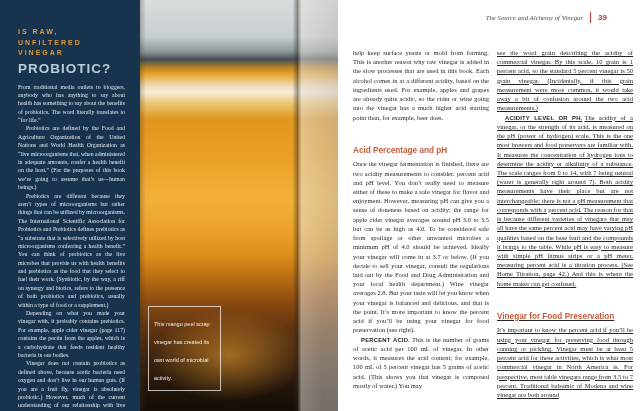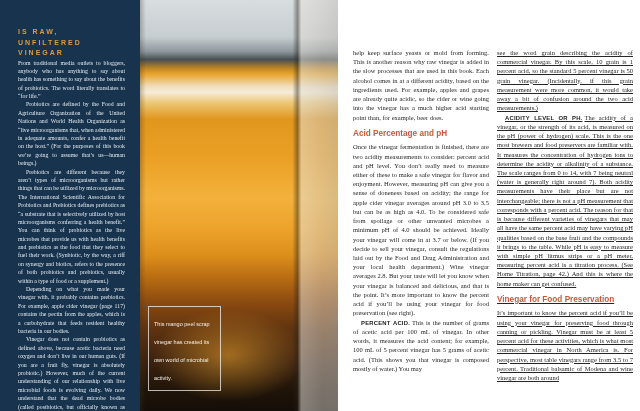--- a/index.html
+++ b/index.html
@@ -27,47 +27,53 @@
   .running-head{position:absolute;top:12px;right:33px;display:flex;align-items:center;gap:7px;}
   .rh-text{font-style:italic;font-size:6.8px;color:#4d4d4d;}
   .rh-rule{width:1px;height:11px;background:#c13a36;}
   .rh-num{font-family:"Liberation Sans",sans-serif;font-weight:bold;font-size:8px;color:#c13a36;}
 
   .col{position:absolute;top:48px;width:136px;font-size:6.5px;line-height:1.42;color:#272625;text-align:justify;}
   .col1{left:15px;}
   .col2{left:159px;text-decoration:underline;}
   .col p{margin:0;}
   .col p.indent{text-indent:8px;}
-  .col-heading{font-family:"Liberation Sans",sans-serif;font-weight:bold;font-size:8.2px;color:#c75b38;margin:6px 0 3px 0;text-align:left;}
+  .col-heading{font-family:"Liberation Sans",sans-serif;font-weight:bold;font-size:8.2px;color:#c75b38;margin:23px 0 3px 0;text-align:left;}
   .runin{font-family:"Liberation Sans",sans-serif;font-weight:bold;font-size:5.9px;letter-spacing:0.2px;color:#1d1c1b;margin-right:2px;}
 </style>
 </head>
 <body>
 
 <div class="spread">
 
   <div class="left-page">
     <aside class="sidebar">
       <div class="kicker">IS RAW,</div>
       <div class="kicker">UNFILTERED VINEGAR</div>
+      <div class="sb-title">PROBIOTIC?</div>
       <p class="sb-p">From traditional media outlets to bloggers, anybody who has anything to say about health has something to say about the benefits of probiotics. The word literally translates to “for life.”</p>
       <p class="sb-p indent">Probiotics are defined by the Food and Agriculture Organization of the United Nations and World Health Organization as “live microorganisms that, when administered in adequate amounts, confer a health benefit on the host.” (For the purposes of this book we’re going to assume that’s us—human beings.)</p>
       <p class="sb-p indent">Prebiotics are different because they aren’t types of microorganisms but rather things that can be utilized by microorganisms. The International Scientific Association for Probiotics and Prebiotics defines prebiotics as “a substrate that is selectively utilized by host microorganisms conferring a health benefit.” You can think of probiotics as the live microbes that provide us with health benefits and prebiotics as the food that they select to fuel their work. (Synbiotic, by the way, a riff on synergy and biotics, refers to the presence of both probiotics and prebiotics, usually within a type of food or a supplement.)</p>
       <p class="sb-p indent">Depending on what you made your vinegar with, it probably contains prebiotics. For example, apple cider vinegar (page 117) contains the pectin from the apples, which is a carbohydrate that feeds resident healthy bacteria in our bodies.</p>
       <p class="sb-p indent">Vinegar does not contain probiotics as defined above, because acetic bacteria need oxygen and don’t live in our human guts. (If you are a fruit fly, vinegar is absolutely probiotic.) However, much of the current understanding of our relationship with live microbial foods is evolving daily. We now understand that the dead microbe bodies (called postbiotics, but officially known as nonviable microbial cells) also influence the health of our microbiome through the by-products they release. Vinegar does offer this benefit.</p>
     </aside>
 
     <figure class="photo" style="margin:0;">
       <figcaption class="caption-box">
         <span class="caption-text">This mango peel scrap vinegar has created its own world of microbial activity.</span>
       </figcaption>
     </figure>
   </div>
 
   <div class="right-page">
+    <header class="running-head">
+      <span class="rh-text">The Source and Alchemy of Vinegar</span>
+      <span class="rh-rule"></span>
+      <span class="rh-num">39</span>
+    </header>
 
     <div class="col col1">
       <p>help keep surface yeasts or mold from forming. This is another reason why raw vinegar is added in the slow processes that are used in this book. Each alcohol comes in at a different acidity, based on the ingredients used. For example, apples and grapes are already quite acidic, so the cider or wine going into the vinegar has a much higher acid starting point than, for example, beer does.</p>
       <h3 class="col-heading">Acid Percentage and pH</h3>
       <p>Once the vinegar fermentation is finished, there are two acidity measurements to consider: percent acid and pH level. You don’t really need to measure either of these to make a safe vinegar for flavor and enjoyment. However, measuring pH can give you a sense of doneness based on acidity; the range for apple cider vinegar averages around pH 3.0 to 3.5 but can be as high as 4.0. To be considered safe from spoilage or other unwanted microbes a minimum pH of 4.0 should be achieved. Ideally your vinegar will come in at 3.7 or below. (If you decide to sell your vinegar, consult the regulations laid out by the Food and Drug Administration and your local health department.) Wine vinegar averages 2.8. But your taste will let you know when your vinegar is balanced and delicious, and that is the point. It’s more important to know the percent acid if you’ll be using your vinegar for food preservation (see right).</p>
       <p class="indent"><span class="runin">PERCENT ACID.</span><span>This is the number of grams of acetic acid per 100 mL of vinegar. In other words, it measures the acid content; for example, 100 mL of 5 percent vinegar has 5 grams of acetic acid. (This shows you that vinegar is composed mostly of water.) You may</span></p>
     </div>
 
     <div class="col col2">
       <p>see the word grain describing the acidity of commercial vinegar. By this scale, 10 grain is 1 percent acid, so the standard 5 percent vinegar is 50 grain vinegar. (Incidentally, if this grain measurement were more common, it would take away a bit of confusion around the two acid measurements.)</p>

